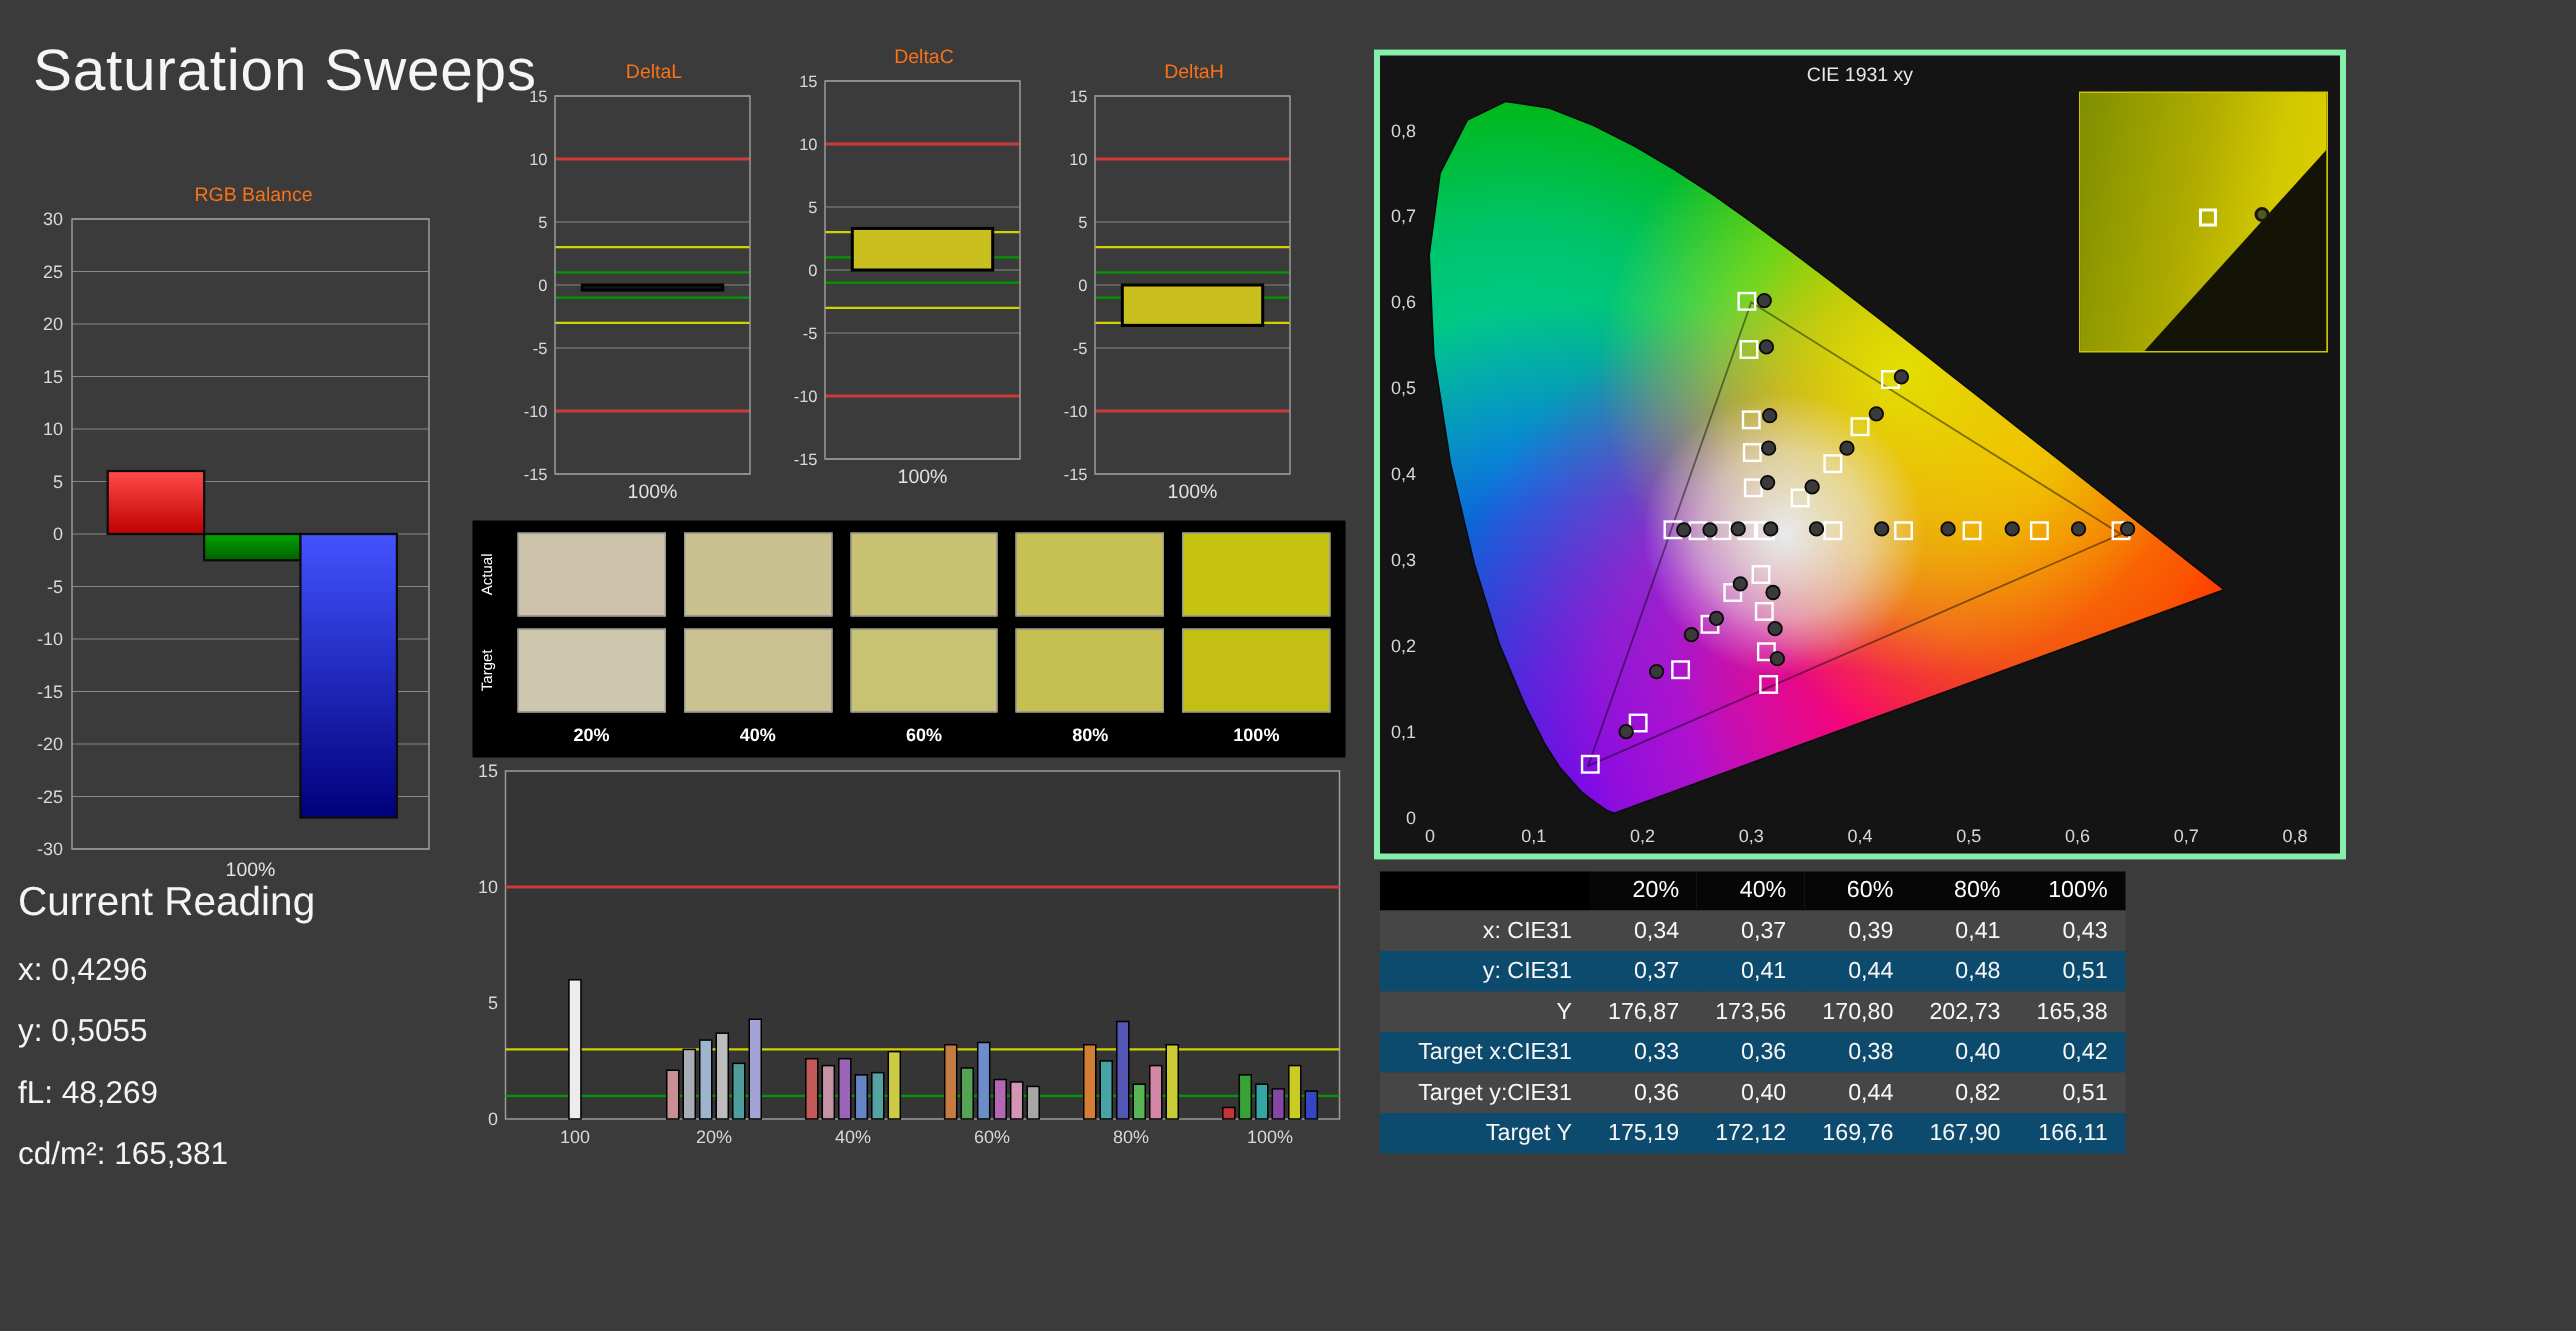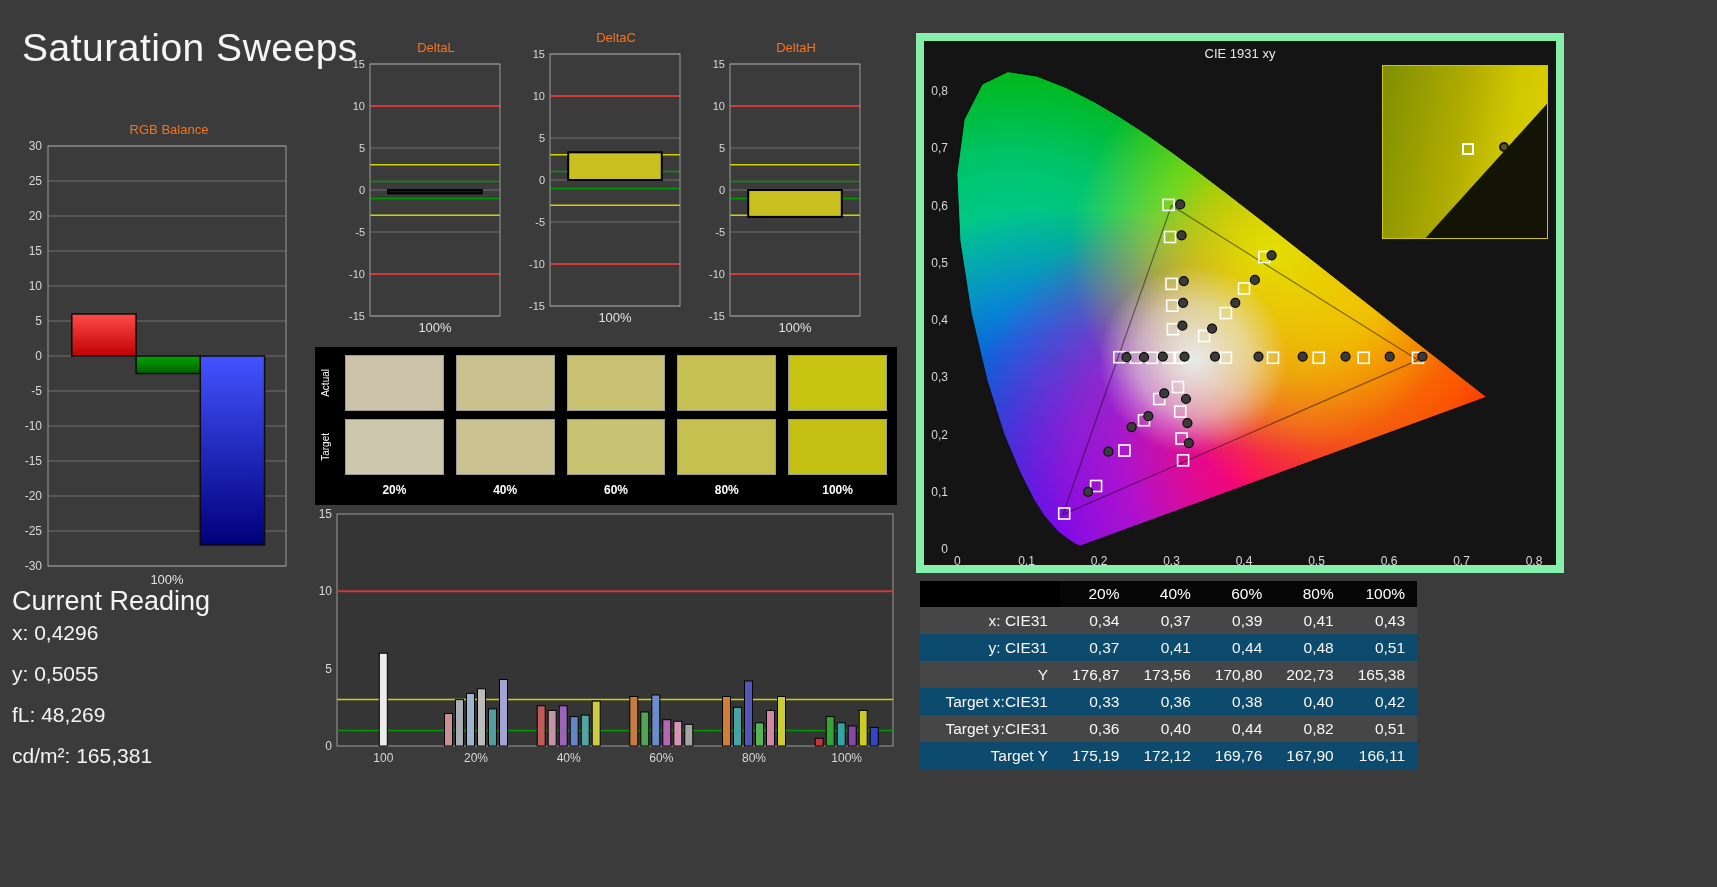--- a/index.html
+++ b/index.html
@@ -15,31 +15,31 @@
   .t12{font-size:12px;fill:#d8d8d8}
   .t13{font-size:13px;fill:#e2e2e2}
   
   .swatch-panel{position:absolute;left:315px;top:347px;width:582px;height:158px;background:#000;
     display:grid;grid-template-columns:16px repeat(5,1fr);grid-template-rows:1fr 1fr 18px;
     column-gap:12px;row-gap:8px;padding:8px 10px 4px 2px}
   .sw-rowlabel{writing-mode:vertical-rl;transform:rotate(180deg);font-size:10px;color:#fff;justify-self:center;align-self:center}
   .swatch{width:100%;height:100%;border:1px solid #9a9a9a}
   .sw-collabel{font-size:12px;font-weight:bold;color:#fff;text-align:center;align-self:start}
   
-  .cie-panel{position:absolute;left:916px;top:33px;width:648px;height:540px;background:#141414;border:8px solid #86efac}
+  .cie-panel{position:absolute;left:916px;top:33px;width:648px;height:540px;background:#141414;border:4px solid #86efac}
   .cie-title{position:absolute;top:5px;left:0;right:0;text-align:center;font-size:13px;color:#e8e8e8;z-index:2}
   .cie-mount{position:absolute;left:0;top:2px}
   .cie-inset{position:absolute;right:8px;top:24px;width:166px;height:174px;border:1px solid #d0c400;
     background:linear-gradient(100deg,#7e8f00,#b0ac00 45%,#d2c800 72%,#dcd200);overflow:hidden;z-index:3}
   .inset-dark{position:absolute;inset:0;background:#131306;clip-path:polygon(26% 100%,100% 22%,100% 100%)}
   .inset-square{position:absolute;left:48%;top:45%;width:12px;height:12px;border:2px solid #fff}
   .inset-circle{position:absolute;left:71%;top:44%;width:10px;height:10px;border-radius:50%;background:#56561e;border:2px solid #161616}
   
   .current-reading{position:absolute;left:12px;top:586px}
-  .cr-title{font-size:27px;color:#f4f4f4;margin-bottom:4px}
+  .cr-title{font-size:27px;color:#f4f4f4;margin-bottom:18px}
   .cr-line{font-size:21px;color:#f4f4f4;margin-bottom:17px}
   
   .cie-table{position:absolute;left:920px;top:581px;border-collapse:collapse;font-size:15.5px;color:#f7f7f7}
   .cie-table th{background:#060606;color:#fff;font-weight:normal;height:26px;padding:0 12px;text-align:right;min-width:60px}
   .cie-table th.corner{background:#000;min-width:16px;padding:0}
   .cie-table td{height:27px;padding:0 12px;text-align:right;white-space:nowrap}
   .cie-table td.lbl{text-align:right;padding-left:8px;min-width:140px}
   .cie-table tr.dark td{background:#464646}
   .cie-table tr.light td{background:#0c4a6e}
 </style>

